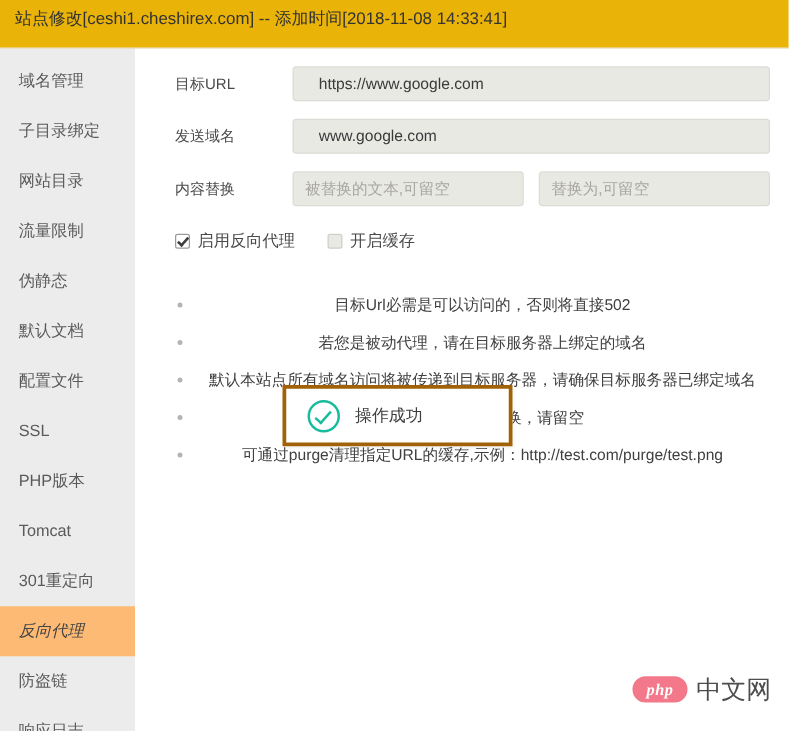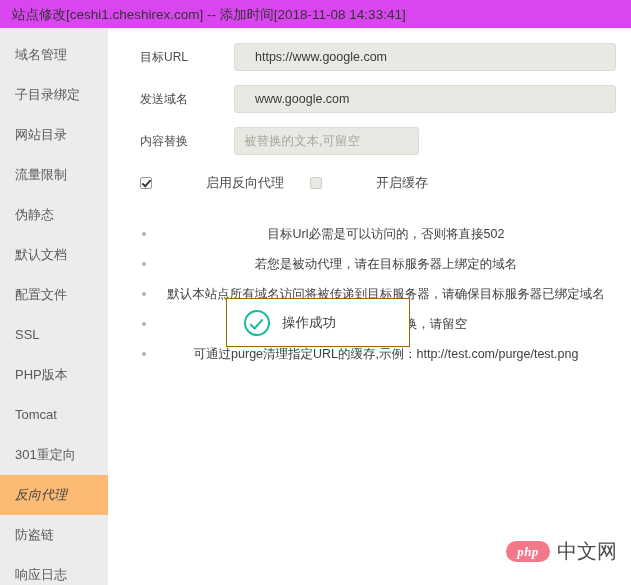--- a/index.html
+++ b/index.html
@@ -18,26 +18,26 @@
   }
   #app {
     position: relative;
     width: 631px;
     height: 585px;
     box-sizing: border-box;
   }
 
   
   .titlebar {
-    height: 29px;
+    height: 39px;
     line-height: 29px;
     padding-left: 12px;
     font-size: 13.5px;
     color: #333333;
-    background: #d946ef;
+    background: #eab308;
     border-bottom: 1px solid #e6e6e6;
     box-sizing: border-box;
     white-space: nowrap;
     overflow: hidden;
   }
 
   
   .body-wrap {
     position: relative;
     display: flex;
@@ -147,21 +147,20 @@
     border-width: 0 2px 2px 0;
     transform: rotate(42deg);
   }
   .chk.unchecked {
     background: #e9e9e4;
     border-color: #cfcfc9;
   }
   .chk-label {
     font-size: 13px;
     color: #4a4a4a;
-    margin-left: 48px;
   }
 
   
   .tips {
     list-style: none;
     margin: 34px 0 0 0;
     padding: 0 0 0 14px;
   }
   .tips li {
     position: relative;
@@ -185,21 +184,21 @@
   }
 
   
   .toast {
     position: absolute;
     left: 226px;
     top: 269px;
     width: 184px;
     height: 49px;
     background: #ffffff;
-    border: 1px solid #a16207;
+    border: 3px solid #a16207;
     box-sizing: border-box;
     display: flex;
     align-items: center;
     padding-left: 17px;
     box-shadow: 0 1px 3px rgba(0,0,0,0.06);
     z-index: 30;
   }
   .toast-icon {
     width: 26px;
     height: 26px;
@@ -289,20 +288,21 @@
       </div>
 
       <div class="form-row">
         <div class="form-label">发送域名</div>
         <input class="fld wide" type="text" value="www.google.com" style="">
       </div>
 
       <div class="form-row">
         <div class="form-label">内容替换</div>
         <input class="fld half" type="text" placeholder="被替换的文本,可留空" style="">
+        <input class="fld half second" type="text" placeholder="替换为,可留空" style="">
       </div>
 
       <div class="check-row">
         <label class="chk-group">
           <span class="chk checked"></span>
           <span class="chk-label">启用反向代理</span>
         </label>
         <label class="chk-group">
           <span class="chk unchecked"></span>
           <span class="chk-label">开启缓存</span>

